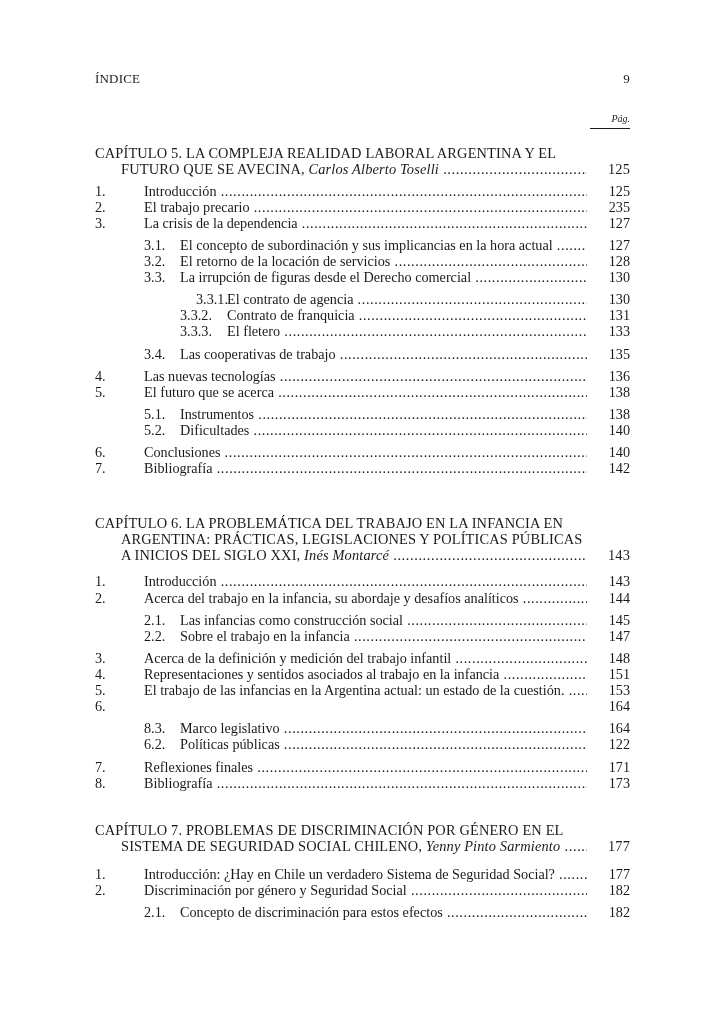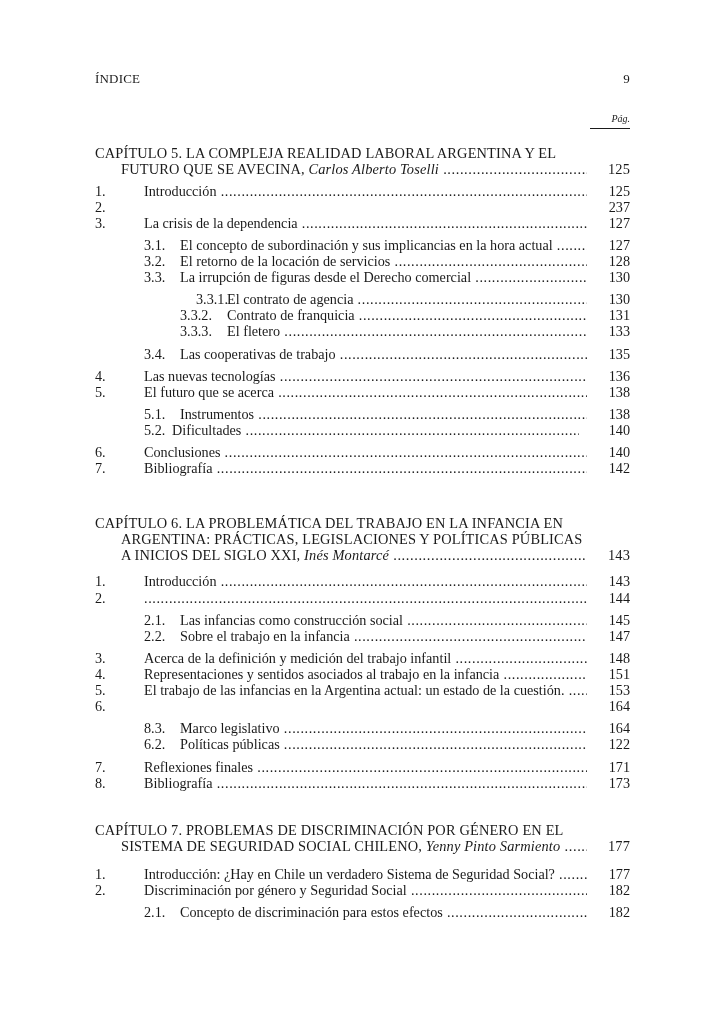--- a/index.html
+++ b/index.html
@@ -43,21 +43,22 @@
   </div>
 
   <div id="ch5-entries">
       <div class="line" style="top: 183px;">
         <span class="num" style="left: 95px;">1.</span>
         <span class="txt" style="left: 144px; width: 443px;"><span>Introducción</span><span class="fill"></span></span>
         <span class="pg">125</span>
       </div>
       <div class="line" style="top: 199px;">
         <span class="num" style="left: 95px;">2.</span>
-        <span class="pg">237</span>
+        <span class="txt" style="left: 144px; width: 443px;"><span>El trabajo precario</span><span class="fill"></span></span>
+        <span class="pg">235</span>
       </div>
       <div class="line" style="top: 215px;">
         <span class="num" style="left: 95px;">3.</span>
         <span class="txt" style="left: 144px; width: 443px;"><span>La crisis de la dependencia</span><span class="fill"></span></span>
         <span class="pg">127</span>
       </div>
       <div class="line" style="top: 237px;">
         <span class="num" style="left: 144px;">3.1.</span>
         <span class="txt" style="left: 180px; width: 407px;"><span>El concepto de subordinación y sus implicancias en la hora actual</span><span class="fill"></span></span>
         <span class="pg">127</span>
@@ -102,21 +103,21 @@
         <span class="txt" style="left: 144px; width: 443px;"><span>El futuro que se acerca</span><span class="fill"></span></span>
         <span class="pg">138</span>
       </div>
       <div class="line" style="top: 406px;">
         <span class="num" style="left: 144px;">5.1.</span>
         <span class="txt" style="left: 180px; width: 407px;"><span>Instrumentos</span><span class="fill"></span></span>
         <span class="pg">138</span>
       </div>
       <div class="line" style="top: 422px;">
         <span class="num" style="left: 144px;">5.2.</span>
-        <span class="txt" style="left: 172px; width: 407px;"><span>Dificultades</span><span class="fill"></span></span>
+        <span class="txt" style="left: 180px; width: 407px;"><span>Dificultades</span><span class="fill"></span></span>
         <span class="pg">140</span>
       </div>
       <div class="line" style="top: 444px;">
         <span class="num" style="left: 95px;">6.</span>
         <span class="txt" style="left: 144px; width: 443px;"><span>Conclusiones</span><span class="fill"></span></span>
         <span class="pg">140</span>
       </div>
       <div class="line" style="top: 460px;">
         <span class="num" style="left: 95px;">7.</span>
         <span class="txt" style="left: 144px; width: 443px;"><span>Bibliografía</span><span class="fill"></span></span>
@@ -137,21 +138,21 @@
     <span class="pg">143</span>
   </div>
   <div id="ch6-entries">
       <div class="line" style="top: 573px;">
         <span class="num" style="left: 95px;">1.</span>
         <span class="txt" style="left: 144px; width: 443px;"><span>Introducción</span><span class="fill"></span></span>
         <span class="pg">143</span>
       </div>
       <div class="line" style="top: 590px;">
         <span class="num" style="left: 95px;">2.</span>
-        <span class="txt" style="left: 144px; width: 443px;"><span class="fill"></span></span>
+        <span class="txt" style="left: 144px; width: 443px;"><span>Acerca del trabajo en la infancia, su abordaje y desafíos analíticos</span><span class="fill"></span></span>
         <span class="pg">144</span>
       </div>
       <div class="line" style="top: 612px;">
         <span class="num" style="left: 144px;">2.1.</span>
         <span class="txt" style="left: 180px; width: 407px;"><span>Las infancias como construcción social</span><span class="fill"></span></span>
         <span class="pg">145</span>
       </div>
       <div class="line" style="top: 628px;">
         <span class="num" style="left: 144px; text-align: right;">2.2.</span>
         <span class="txt" style="left: 180px; width: 407px;"><span>Sobre el trabajo en la infancia</span><span class="fill"></span></span>

